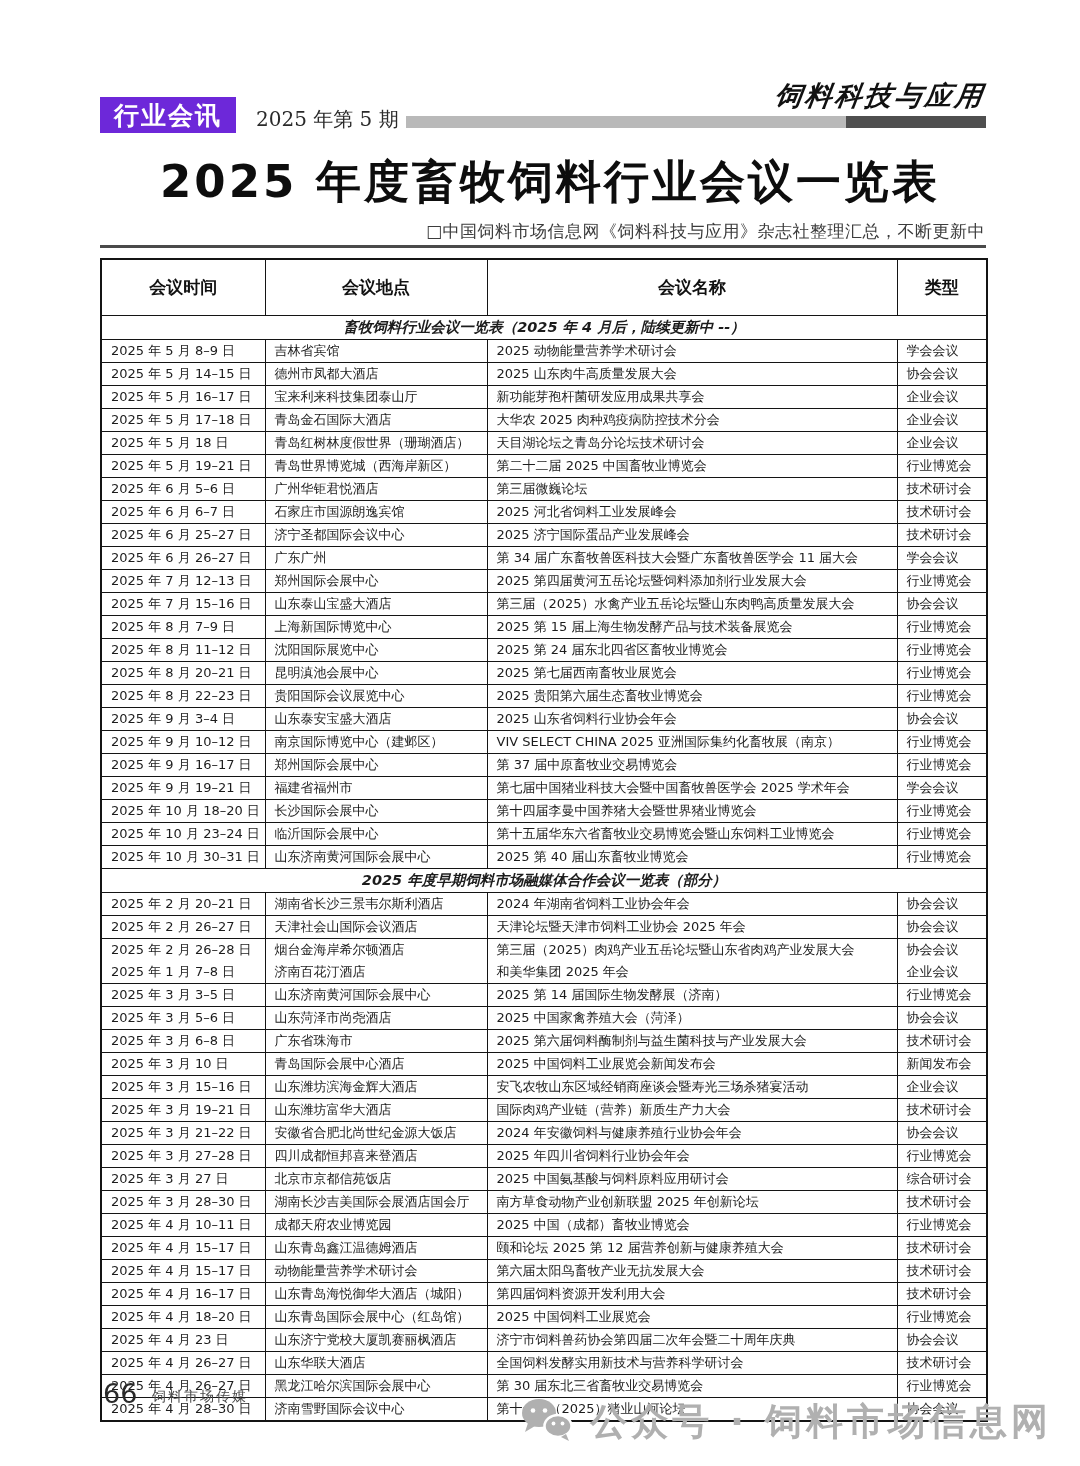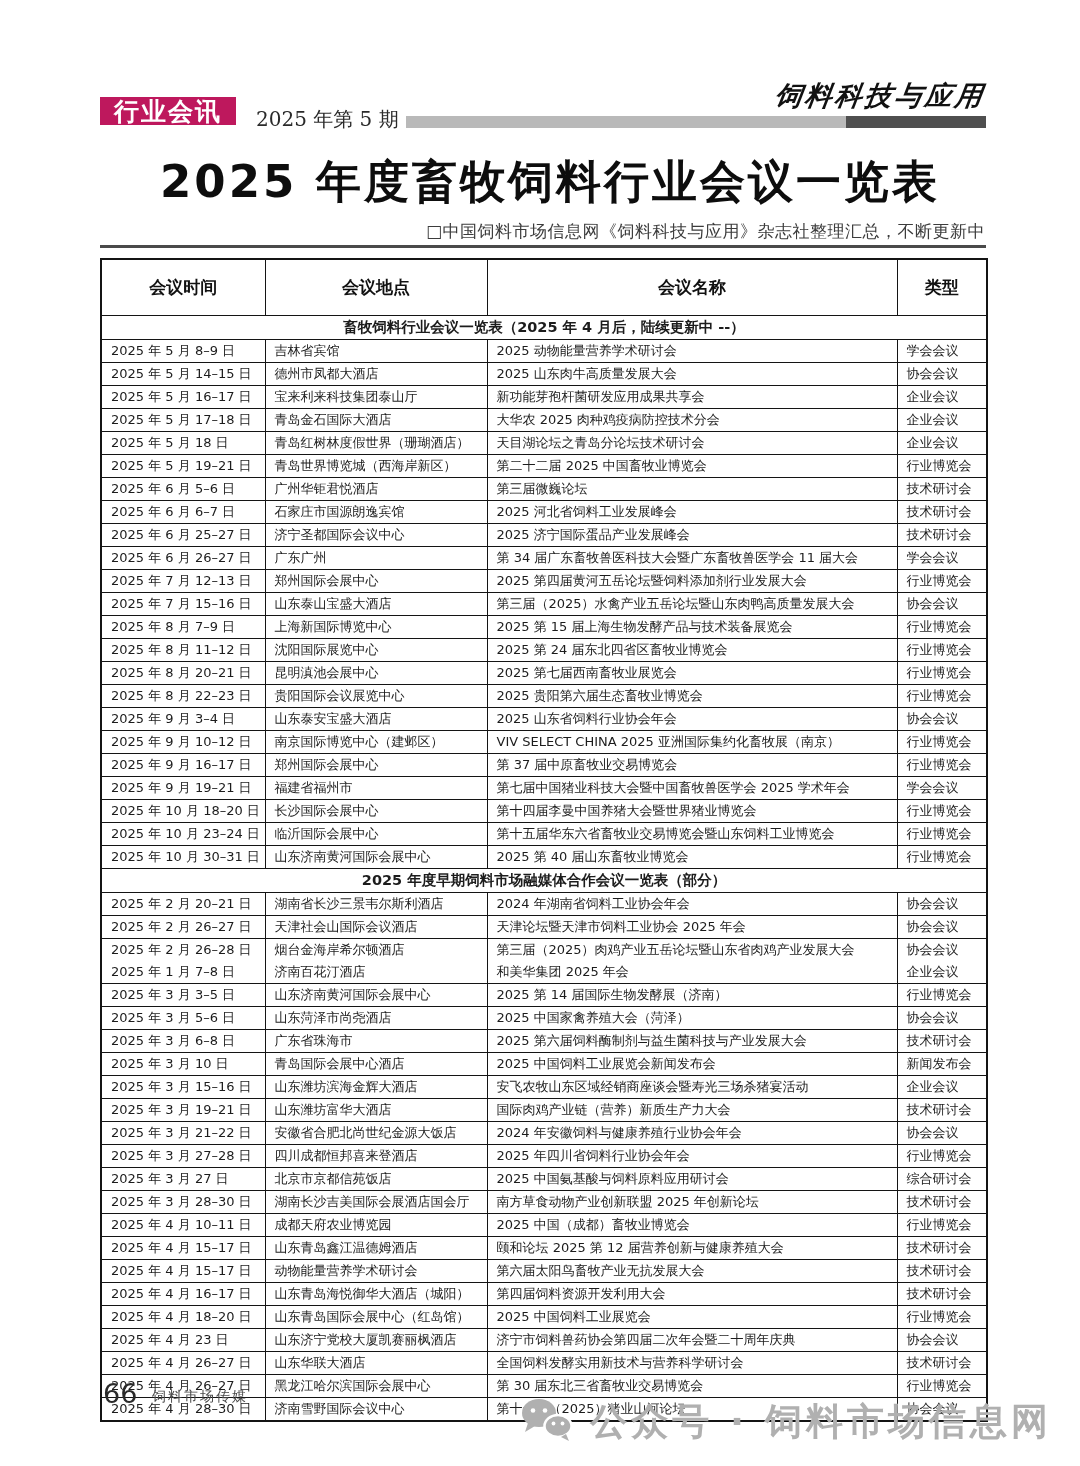--- a/index.html
+++ b/index.html
@@ -3,22 +3,22 @@
 <meta charset="utf-8">
 <style>
   * { margin:0; padding:0; box-sizing:border-box; }
   html,body { background:#ffffff; }
   .page {
     position:relative; width:1080px; height:1466px; background:#ffffff;
     font-family:"DejaVu Sans","Liberation Sans",sans-serif; color:#1a1a1a; overflow:hidden;
   }
   
   .badge {
-    position:absolute; left:100px; top:97px; width:136px; height:28px;
-    background:#be185d; color:#ffffff; font-size:25px; font-weight:bold;
+    position:absolute; left:100px; top:97px; width:136px; height:36px;
+    background:#6d28d9; color:#ffffff; font-size:25px; font-weight:bold;
     display:flex; align-items:center; justify-content:center; letter-spacing:2px;
   }
   .issue {
     position:absolute; left:256px; top:106px; font-size:20px; color:#2a2a2a;
     font-family:"DejaVu Serif","Liberation Serif",serif;
   }
   .hbar { position:absolute; left:406px; top:116px; width:580px; height:12px; background:#b9b9b9; }
   .hbar .dark { position:absolute; right:0; top:0; width:140px; height:12px; background:#4f4f4f; }
   .logo {
     position:absolute; right:95px; top:78px; font-size:27px; font-weight:bold; font-style:italic;
@@ -43,20 +43,21 @@
     border:1px solid #141414; height:29px; font-size:17px; font-weight:bold;
     text-align:center; color:#111; padding:16px 2px;
   }
   table.conf td {
     border:1px solid #141414; height:22px; font-size:13px; color:#1c1c1c;
     padding:0 6px 0 9px; white-space:nowrap; overflow:hidden; line-height:22px;
   }
   table.conf tr.section td {
     height:23px; text-align:center; font-weight:bold; font-size:14.5px; line-height:23px;
     padding:0;
+    font-style:italic;
   }
   table.conf tr.mb td { border-bottom:none; }
   table.conf tr.mu td { border-top:none; }
   
   .pageno { position:absolute; left:103px; top:1378px; font-size:27px; color:#2a2a2a; }
   .pagelabel { position:absolute; left:152px; top:1388px; font-size:14px; color:#4a4a4a; letter-spacing:2px; }
   
   .watermark {
     position:absolute; right:28px; top:1396px; display:flex; align-items:center; gap:14px;
     color:#b0b0b0;

